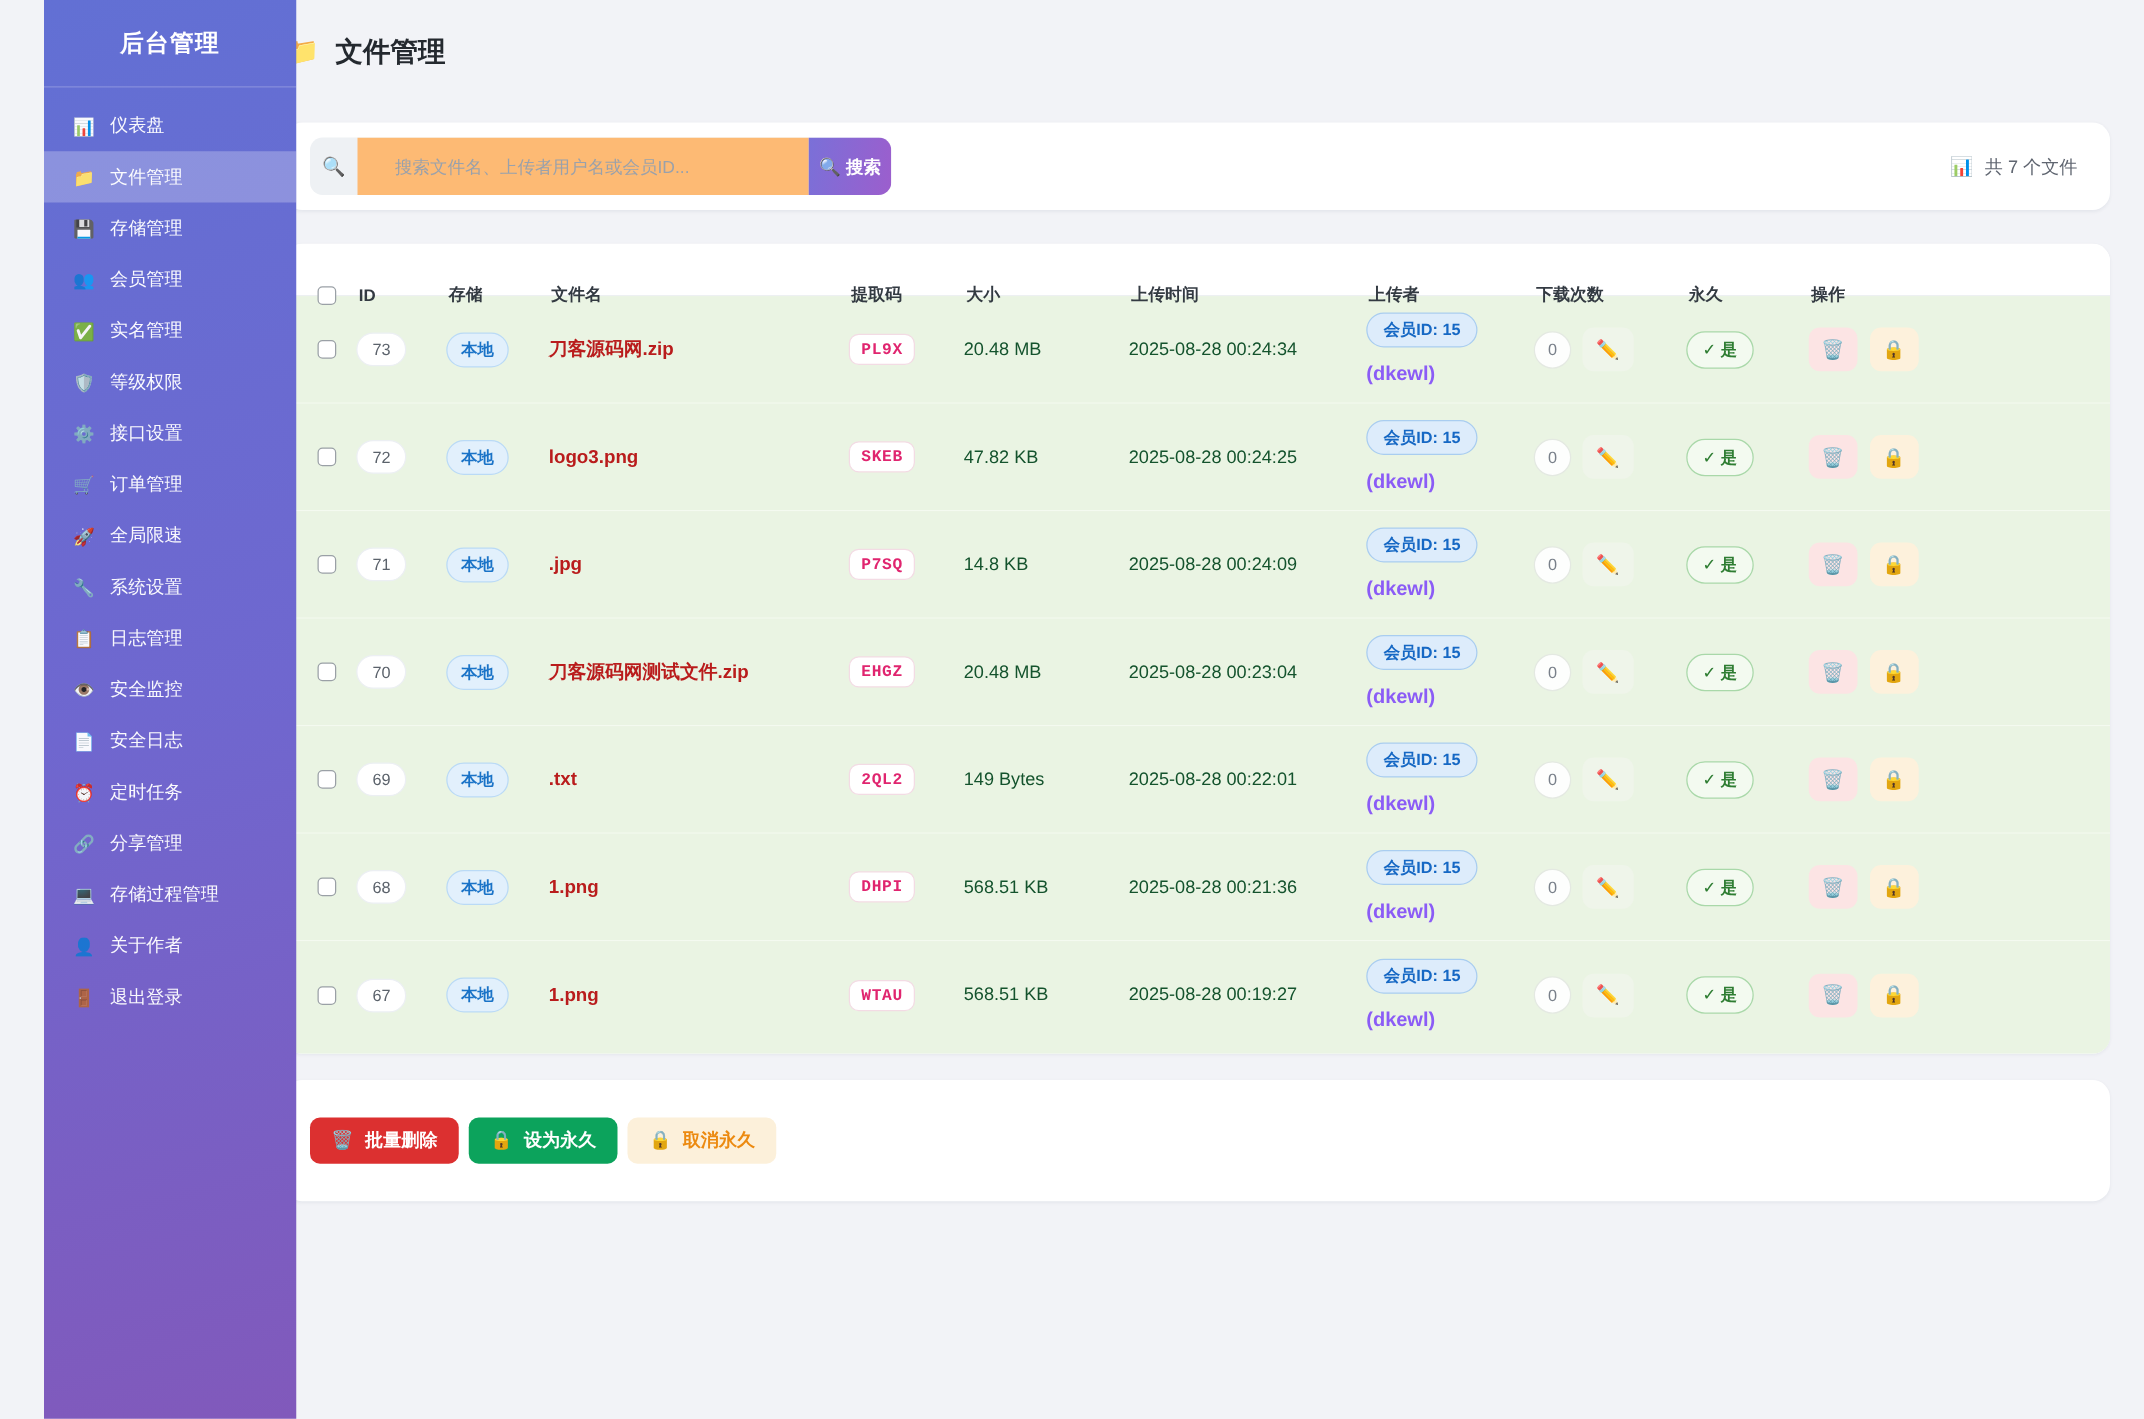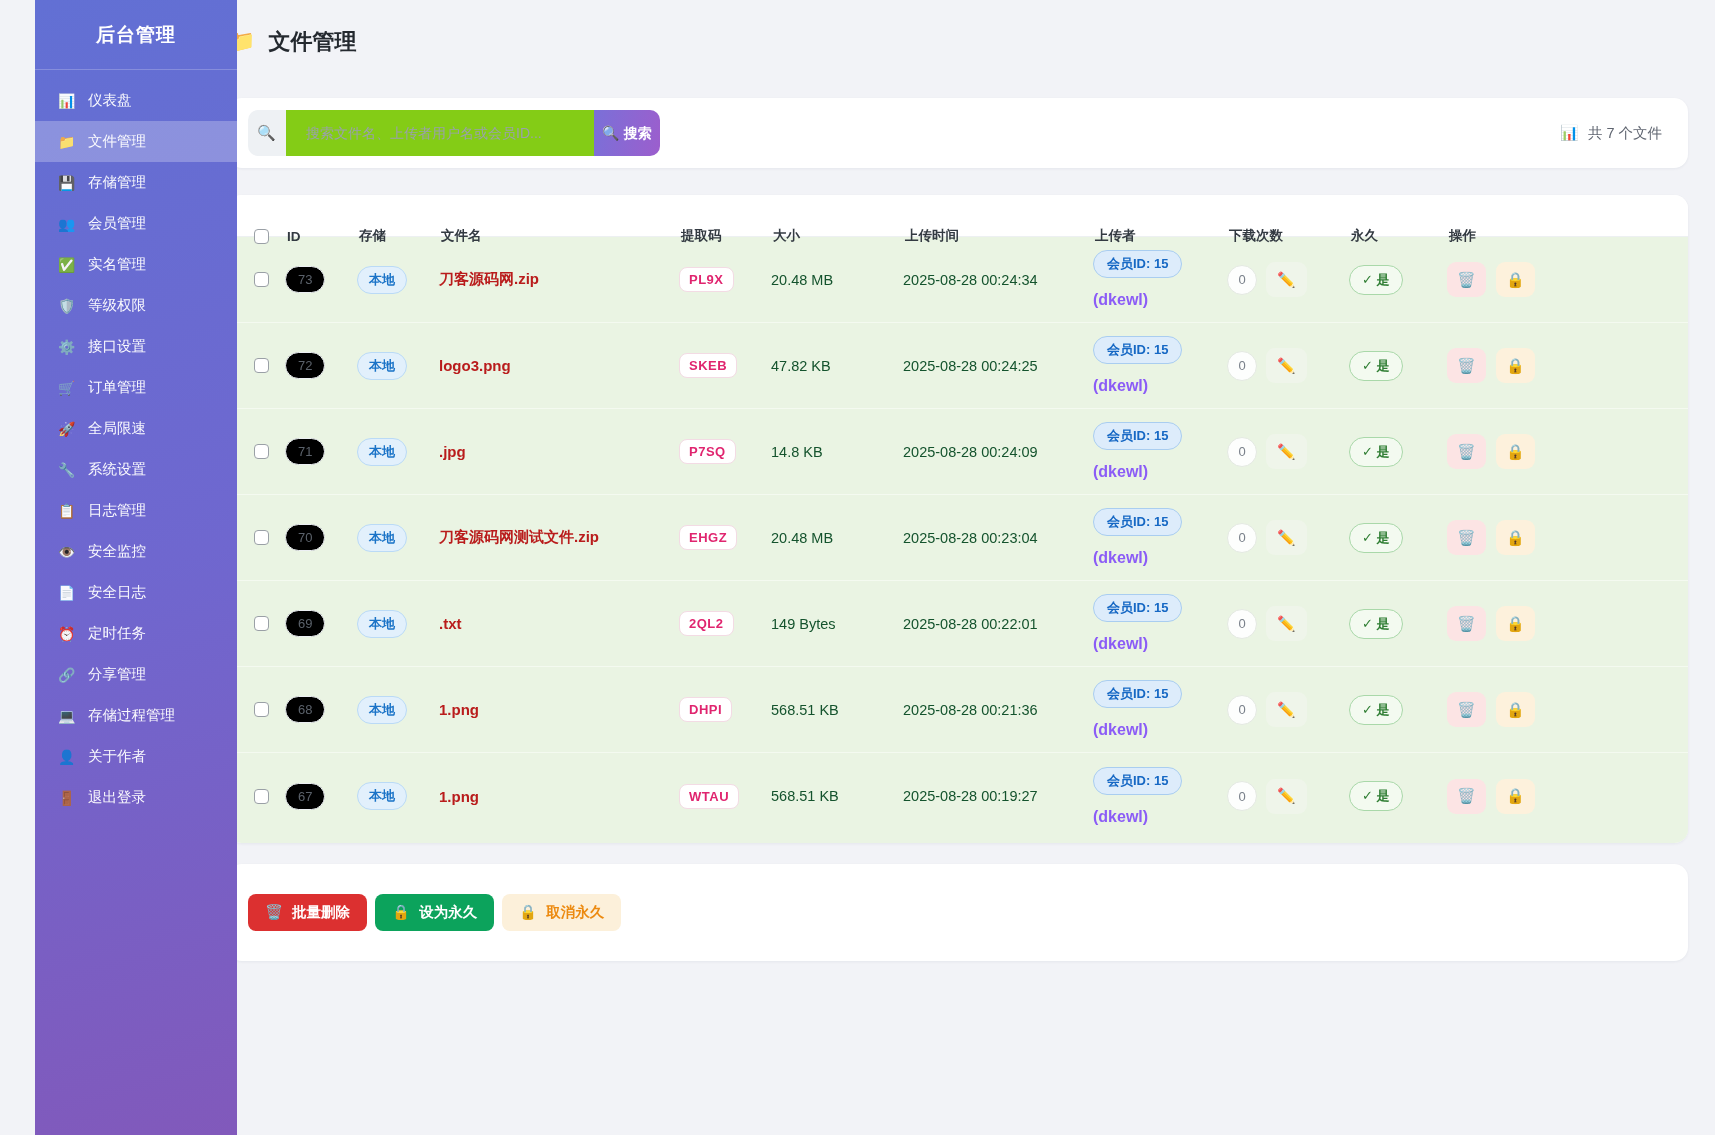--- a/index.html
+++ b/index.html
@@ -43,22 +43,22 @@
   .search-card {
     height:70px; display:flex; align-items:center; justify-content:space-between;
     padding:0 26px 0 20px; margin-bottom:27px;
   }
   .search-group {
     display:flex; align-items:center; height:46px;
     background:#eef1f4; border-radius:10px; overflow:hidden;
   }
   .search-outer-icon { width:38px; text-align:center; font-size:15px; color:#444; }
   .search-input {
-    width:308px; height:46px; border:none; outline:none;
-    background:#84cc16; padding:0 20px; font-size:14px; color:#333;
+    width:361px; height:46px; border:none; outline:none;
+    background:#fdba74; padding:0 30px; font-size:14px; color:#333;
     font-family:inherit;
   }
   .search-input::placeholder { color:#9aa1ab; }
   .search-btn {
     width:66px; height:46px; border:none; cursor:pointer;
     background:linear-gradient(100deg,#7a70d8 0%, #9c5ecd 100%);
     color:#fff; font-size:14px; font-weight:700; font-family:inherit;
     display:flex; flex-wrap:wrap; align-items:center; justify-content:center;
     gap:2px 4px; line-height:1.15; padding:5px 8px;
   }
@@ -84,32 +84,32 @@
   .cell { display:flex; align-items:center; }
   .cell.first { justify-content:flex-start; padding-left:21px; }
 
   .checkbox {
     appearance:none; -webkit-appearance:none;
     width:15px; height:15px; border:1.5px solid #9aa0a6; border-radius:4px;
     background:#fff; cursor:pointer; display:inline-block;
   }
 
   .id-pill {
-    background:#000000; border:1px solid #ecef f3; border:1px solid #eceff3;
+    background:#ffffff; border:1px solid #ecef f3; border:1px solid #eceff3;
     border-radius:15px; padding:5px 12px; font-size:13px; color:#5b626b;
   }
   .storage-pill {
     background:#e2f0fc; border:1px solid #badaf6; color:#1a73c7;
     border-radius:15px; padding:4px 11px; font-size:13px; font-weight:700;
   }
   .filename { font-size:15px; color:#b91c1c; font-weight:600; }
   .code-pill {
     background:#fff; border:1px solid #f3dbe4; color:#e0256f;
     border-radius:8px; padding:4px 9px;
-    font-family:Liberation Sans, sans-serif;
+    font-family:Liberation Mono, monospace;
     font-size:13px; font-weight:700; letter-spacing:.5px;
   }
   .size-text, .time-text { font-size:14.5px; color:#14532d; }
 
   .uploader-cell { flex-direction:column; align-items:flex-start; justify-content:center; gap:13px;text-align:center; }
   .uploader-pill {
     background:#ddecfb; border:1.5px solid #a9cdf0; color:#1668c4;
     border-radius:16px; padding:4px 13px; font-size:13px; font-weight:700;
     white-space:nowrap;
   }

